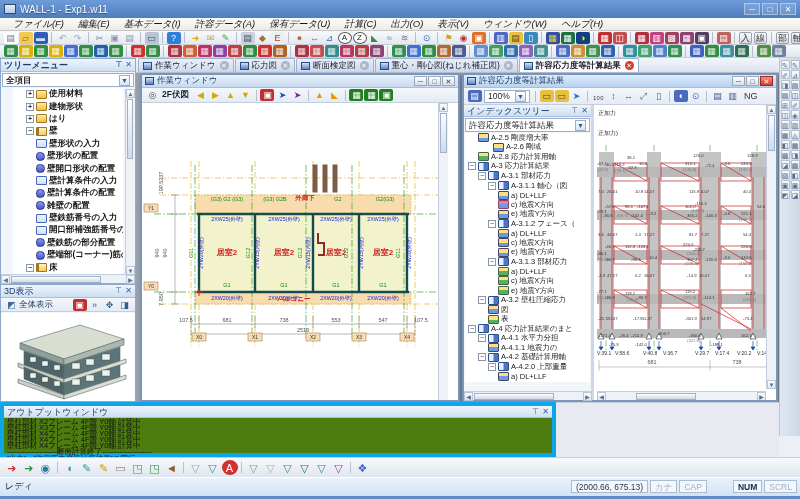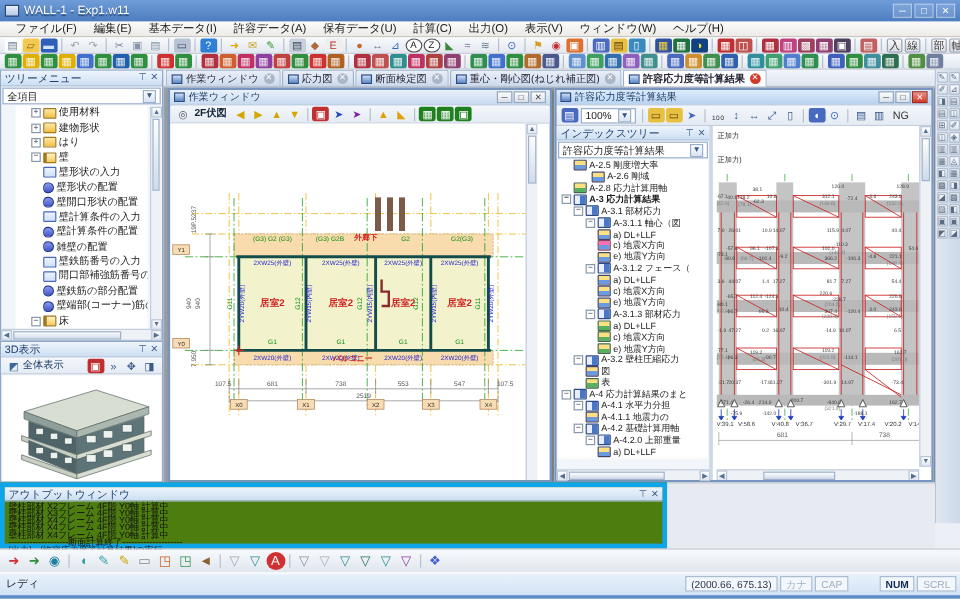--- a/index.html
+++ b/index.html
@@ -6,21 +6,21 @@
   *{box-sizing:border-box;font-family:"Liberation Sans","DejaVu Sans",sans-serif;}
   #root{position:relative;width:800px;height:499px;background:#ecf0f6;overflow:hidden;font-size:10px;color:#111;}
   
   .titlebar{position:absolute;left:0;top:0;width:800px;height:18px;background:linear-gradient(#6f9cd8,#4d7dc0);display:flex;align-items:center;padding:0 4px;color:#082a55;justify-content:flex-end;}
   .titlebar .appicon{width:12px;height:10px;background:linear-gradient(#e8eef8,#b9c9e2);border:1px solid #2c4a78;margin-right:4px;}
   .titlebar .t{font-size:10px;color:#fff;text-shadow:0 1px 1px #2a4a7a;}
   .wbtns{margin-left:auto;display:flex;gap:2px;}
   .wbtn{width:16px;height:12px;font-size:8px;line-height:11px;text-align:center;color:#fff;background:rgba(255,255,255,.15);border:1px solid rgba(255,255,255,.4);}
   
   .menubar{position:absolute;left:0;top:18px;width:800px;height:13px;background:linear-gradient(#fbfbfa,#ecebe7);border-bottom:1px solid #c9c6c0;display:flex;align-items:center;padding-left:6px;}
-  .menu-item{font-size:9.5px;padding:0 7px;color:#1a1a1a;}
+  .menu-item{font-size:9.5px;padding:0 7px;color:#1a1a1a;font-style:italic;}
   
   .tbrow{position:absolute;left:0;width:800px;background:linear-gradient(#f7f9fc,#e3e8f0);border-bottom:1px solid #c8cdd8;display:flex;align-items:center;padding-left:3px;overflow:hidden;}
   #tb1{top:31px;height:14px;} #tb2{top:45px;height:13px;}
   .tbi{width:14px;height:12px;margin:0 0.5px;font-size:9px;line-height:12px;text-align:center;border-radius:2px;flex:0 0 auto;}
   .tbi.round{border-radius:50%;border:1px solid #555;font-size:8px;line-height:10px;}
   .tbsep{width:1px;height:11px;background:#b9bfca;margin:0 3px;flex:0 0 auto;}
   .kbtn{min-width:13px;height:12px;margin:0 1px;padding:0 1px;font-size:9px;line-height:11px;text-align:center;color:#333;background:linear-gradient(#fafafa,#d8dce4);border:1px solid #9aa2b0;border-radius:2px;flex:0 0 auto;}
   
   .panel{position:absolute;border:1px solid #8ea9c9;background:#f2f5fa;}
   .phead{height:13px;background:linear-gradient(#eef4fc,#cddff2);border-bottom:1px solid #a9bfd9;color:#1c3e6e;font-size:9px;line-height:12px;padding:0 3px;display:flex;align-items:center;}
@@ -253,21 +253,21 @@
         <span>重心・剛心図(ねじれ補正図)</span>
         <span class="tclose">✕</span>
       </span>
       <span class="tab active">
         <span class="tic"></span>
         <span>許容応力度等計算結果</span>
         <span class="tclose">✕</span>
       </span>
     </div>
 
-  <div class="panel" style="left:0;top:58px;width:136px;height:226px;">
+  <div class="panel" style="left:0;top:58px;width:136px;height:226px;font-weight:bold;">
     <div class="phead">
       <span>ツリーメニュー</span>
       <span class="sp">
           <span>⊤</span>
           <span>✕</span>
         </span>
     </div>
     <div class="combo">
       <span>全項目</span>
       <span class="arr">▼</span>
@@ -623,21 +623,21 @@
               <span>A-2.5 剛度増大率</span>
             </div>
             <div class="trow" style="padding-left: 28px; height: 9.55px; font-size: 7.5px;">
               <span class="tico i-tb"></span>
               <span>A-2.6 剛域</span>
             </div>
             <div class="trow" style="padding-left: 13px; height: 9.55px; font-size: 7.5px;">
               <span class="tico i-tg"></span>
               <span>A-2.8 応力計算用軸</span>
             </div>
-            <div class="trow" style="padding-left: 3px; height: 9.55px; font-size: 7.5px; font-weight: bold;">
+            <div class="trow" style="padding-left: 3px; height: 9.55px; font-size: 7.5px;">
               <span class="exp">−</span>
               <span class="tico i-bk"></span>
               <span>A-3 応力計算結果</span>
             </div>
             <div class="trow" style="padding-left: 13px; height: 9.55px; font-size: 7.5px;">
               <span class="exp">−</span>
               <span class="tico i-bk"></span>
               <span>A-3.1 部材応力</span>
             </div>
             <div class="trow" style="padding-left: 23px; height: 9.55px; font-size: 7.5px;">

